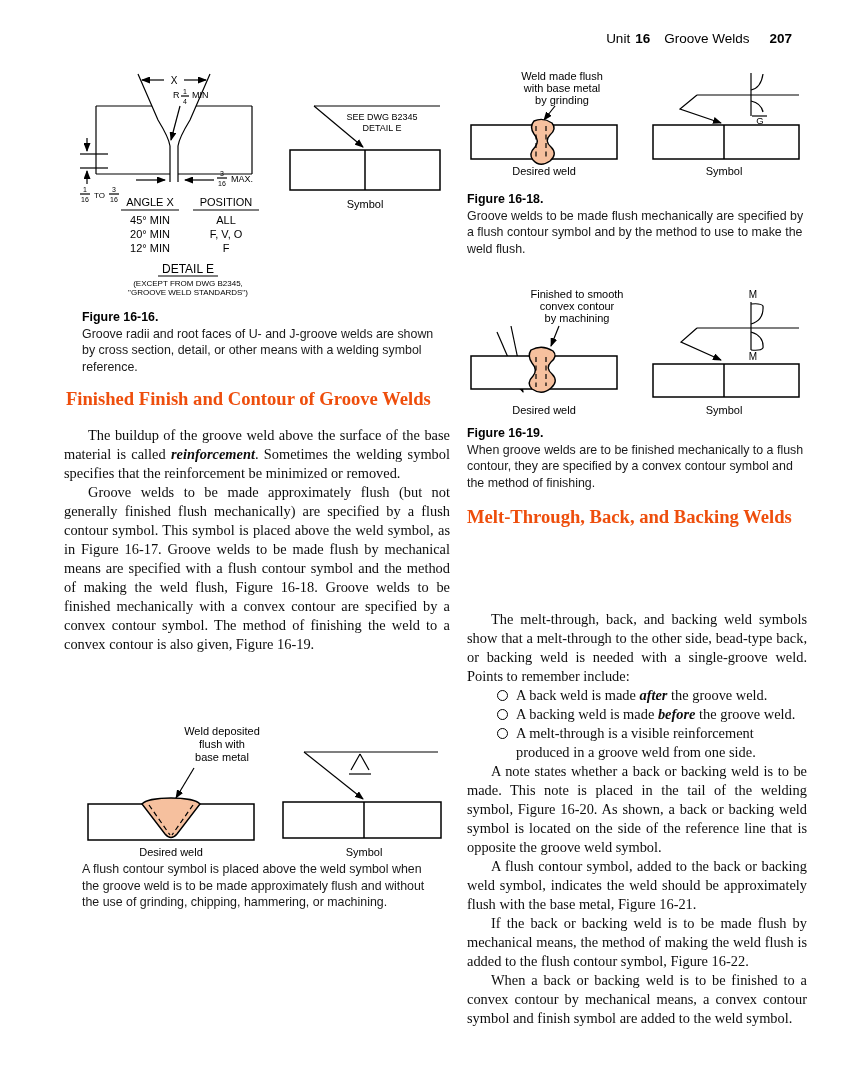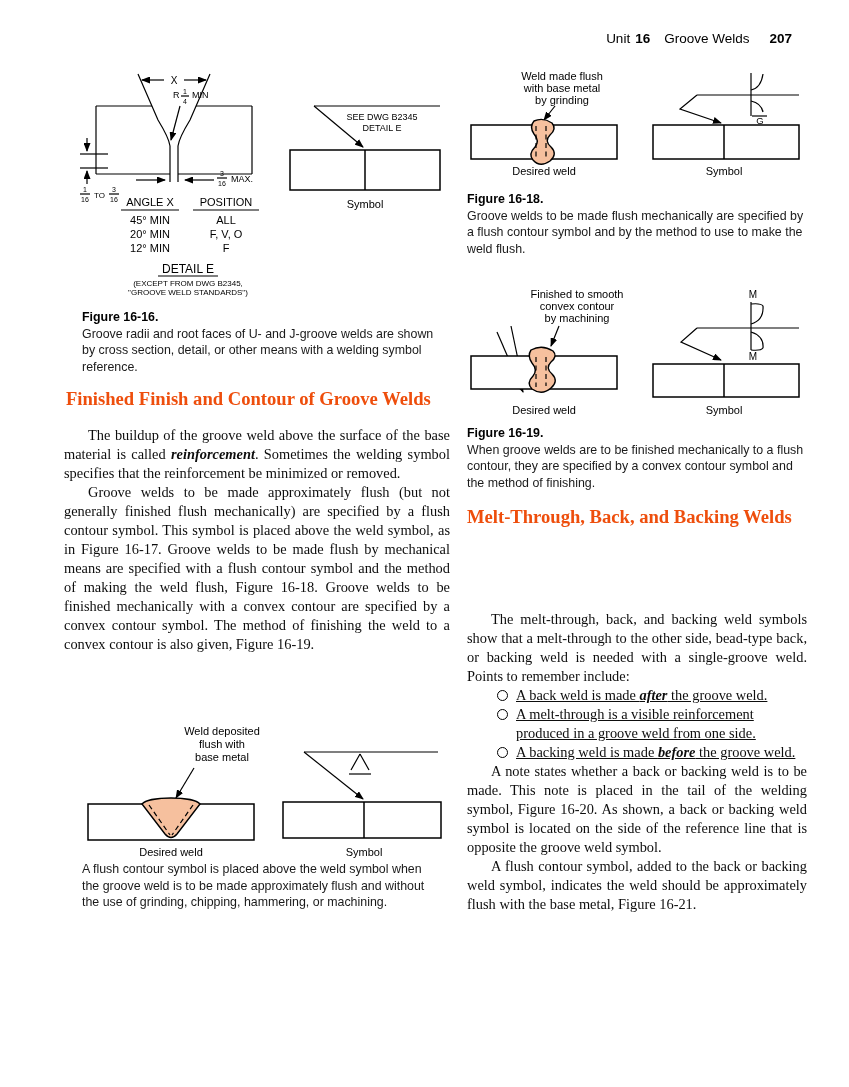--- a/index.html
+++ b/index.html
@@ -13,21 +13,21 @@
   .hdr b{font-weight:bold;}
   .svgfig{position:absolute;margin:0;padding:0;}
   .caption{position:absolute;font-family:"Liberation Sans",sans-serif;font-size:12.4px;
            line-height:16.6px;color:#1a1a1a;}
   .cap-title{color:#000000;font-weight:bold;}
   h2.sec{position:absolute;margin:0;font-family:"Liberation Serif",serif;font-weight:bold;
          font-size:18.6px;line-height:25px;color:#EE4E0C;}
   .bodytxt{position:absolute;font-size:14.4px;line-height:19px;text-align:justify;color:#0d0d0d;}
   .bodytxt p{margin:0;text-indent:24px;}
   .bi{font-weight:bold;font-style:italic;}
-  .bullets{margin:0 0 0 30px;text-decoration:underline;}
+  .bullets{margin:0 0 0 30px;}
   .bullet{display:flex;gap:8px;text-align:left;}
   .bullet .dot{flex:0 0 auto;width:9px;height:9px;border:1.4px solid #000;border-radius:50%;
                margin-top:4px;background:#fff;}
   svg text{font-family:"Liberation Sans",sans-serif;fill:#000;}
   svg .t7{font-size:7px;} svg .t8{font-size:8px;} svg .t9{font-size:9px;}
   svg .t95{font-size:9.5px;} svg .t10{font-size:10px;} svg .t11{font-size:11px;} svg .t12{font-size:12px;}
   svg .mid{text-anchor:middle;}
   .ln{stroke:#000;stroke-width:1.2;fill:none;}
   .ln15{stroke:#000;stroke-width:1.5;fill:none;}
   .plate{fill:#fff;stroke:#000;stroke-width:1.5;}
@@ -250,24 +250,26 @@
 
   <div class="bodytxt" style="left:467px;top:580px;width:340px;margin-top:30px;">
     <p>The melt-through, back, and backing weld symbols show that a melt-through to the other side, bead-type back, or backing weld is needed with a single-groove weld. Points to remember include:</p>
     <div class="bullets">
       <div class="bullet">
         <span class="dot"></span>
         <span class="btxt"><span>A back weld is made </span><span class="bi">after</span><span> the groove weld.</span></span>
       </div>
       <div class="bullet">
         <span class="dot"></span>
-        <span class="btxt"><span>A melt-through is a visible reinforcement produced in a groove weld from one side.</span><span class="bi"></span><span></span></span>
+        <span class="btxt"><span>A backing weld is made </span><span class="bi">before</span><span> the groove weld.</span></span>
       </div>
       <div class="bullet">
         <span class="dot"></span>
-        <span class="btxt"><span>A backing weld is made </span><span class="bi">before</span><span> the groove weld.</span></span>
+        <span class="btxt"><span>A melt-through is a visible reinforcement produced in a groove weld from one side.</span><span class="bi"></span><span></span></span>
       </div>
     </div>
     <p>A note states whether a back or backing weld is to be made. This note is placed in the tail of the welding symbol, Figure 16-20. As shown, a back or backing weld symbol is located on the side of the reference line that is opposite the groove weld symbol.</p>
     <p>A flush contour symbol, added to the back or backing weld symbol, indicates the weld should be approximately flush with the base metal, Figure 16-21.</p>
+    <p>If the back or backing weld is to be made flush by mechanical means, the method of making the weld flush is added to the flush contour symbol, Figure 16-22.</p>
+    <p>When a back or backing weld is to be finished to a convex contour by mechanical means, a convex contour symbol and finish symbol are added to the weld symbol.</p>
   </div>
 
 </div>
 
 </body></html>

